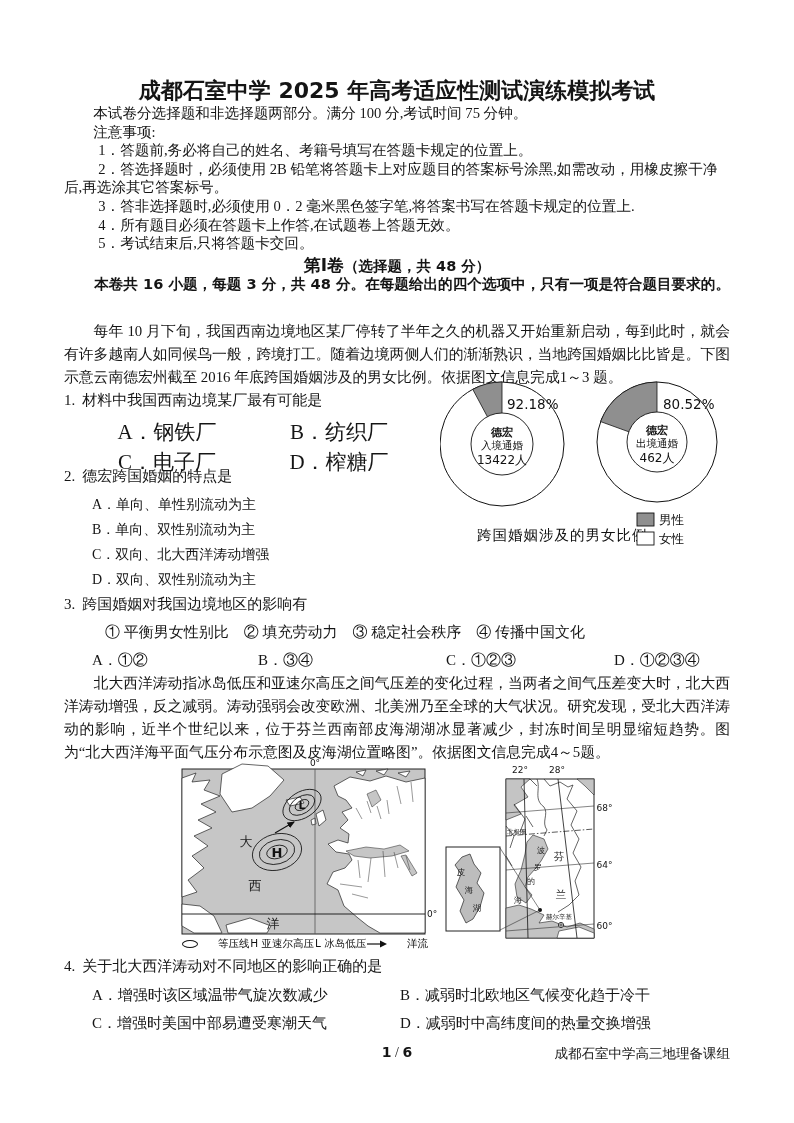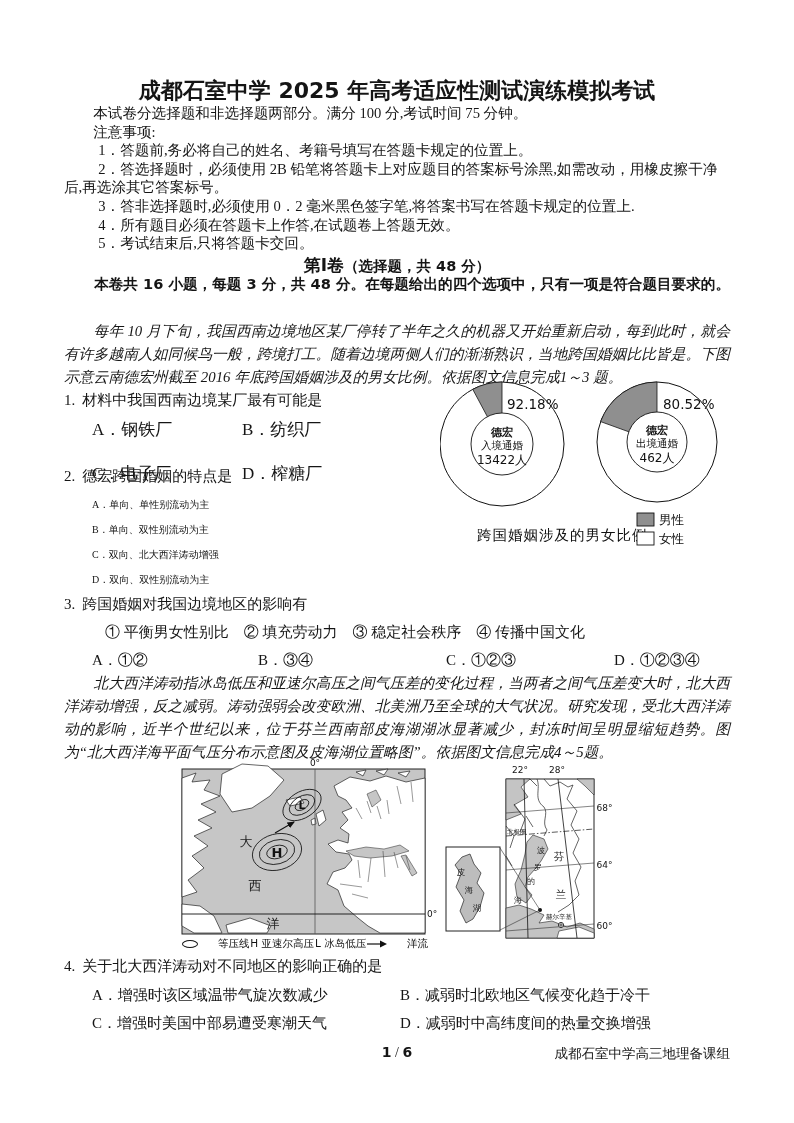--- a/index.html
+++ b/index.html
@@ -16,36 +16,36 @@
            font-family:"DejaVu Sans","Liberation Sans",sans-serif; margin-bottom:4px; }
   .head p { font-size:14.6px; line-height:18.6px; }
   .ind2 { text-indent:2em; }
   .item { text-indent:2.35em; }
   .section-head { text-align:center; margin-top:3px; line-height:22px; }
   .section-head .part  { font-weight:bold; font-size:17px; font-family:"DejaVu Sans","Liberation Sans",sans-serif; }
   .section-head .paren { font-weight:bold; font-size:14.5px; font-family:"DejaVu Sans","Liberation Sans",sans-serif; }
   .instr { font-family:"DejaVu Sans","Liberation Sans",sans-serif; font-weight:bold; font-size:14px; line-height:18.5px;text-align:right; }
   
   .abs { position:absolute; }
-  .passage { font-style:italic; font-size:14.8px; line-height:23px; text-indent:2em; text-align:justify; width:666px; }
+  .passage { font-size:14.8px; line-height:23px; text-indent:2em; text-align:justify; width:666px; }
   .pos-passage1 { left:64px; top:320px; }
   .pos-q1 { left:64px; top:390px; width:372px; }
   .pos-q2 { left:64px; top:466px; width:372px; }
   .pos-pie { left:440px; top:378px; width:320px; height:172px; }
   .pos-q3 { left:64px; top:594px; width:668px; }
   .pos-passage2 { left:64px; top:672px; }
   .pos-maps { left:170px; top:756px; width:624px; height:200px; }
   .pos-q4 { left:64px; top:956px; width:680px; }
   .pos-footer { left:0; right:0; top:1044px; height:22px; }
   .q .stem { font-size:15px; line-height:21px; }
   .qnum { margin-right:7px; }
-  .grid2 { display:grid; grid-template-columns:150px 1fr; margin:7px 0 0 28px; row-gap:21px; font-size:17px; }
+  .grid2 { display:grid; grid-template-columns:150px 1fr; margin:7px 0 0 28px; row-gap:2px; font-size:21px;text-align:center; }
   .grid2w { display:grid; grid-template-columns:308px 1fr; margin:9px 0 0 28px; row-gap:9px; font-size:15px; }
   .grid4 { display:grid; grid-template-columns:158px 180px 160px 1fr; margin:8px 0 0 28px; font-size:15px;gap:8px; }
-  .vlist { list-style:none; margin:5px 0 0 28px; font-size:10px; }
+  .vlist { list-style:none; margin:5px 0 0 28px; font-size:14px; }
   .vlist li { line-height:25px; }
   .subitems { margin:6px 0 0 41px; font-size:15px; line-height:22px; }
   
   .pie-pct { font-size:13.5px; font-family:"DejaVu Sans","Liberation Sans",sans-serif; fill:#111; }
   .pie-c1 { font-size:11px; font-weight:bold; font-family:"DejaVu Sans","Liberation Sans",sans-serif; fill:#111; }
   .pie-c2 { font-size:10.5px; font-family:"DejaVu Sans","Liberation Sans",sans-serif; fill:#111; }
   .pie-c3 { font-size:12px; font-family:"DejaVu Sans","Liberation Sans",sans-serif; fill:#111; }
   .pie-cap { font-size:14.5px; font-family:"DejaVu Sans","Liberation Sans",sans-serif; fill:#111; letter-spacing:1px; }
   .pie-lg { font-size:12.5px; font-family:"DejaVu Sans","Liberation Sans",sans-serif; fill:#111; }
   

